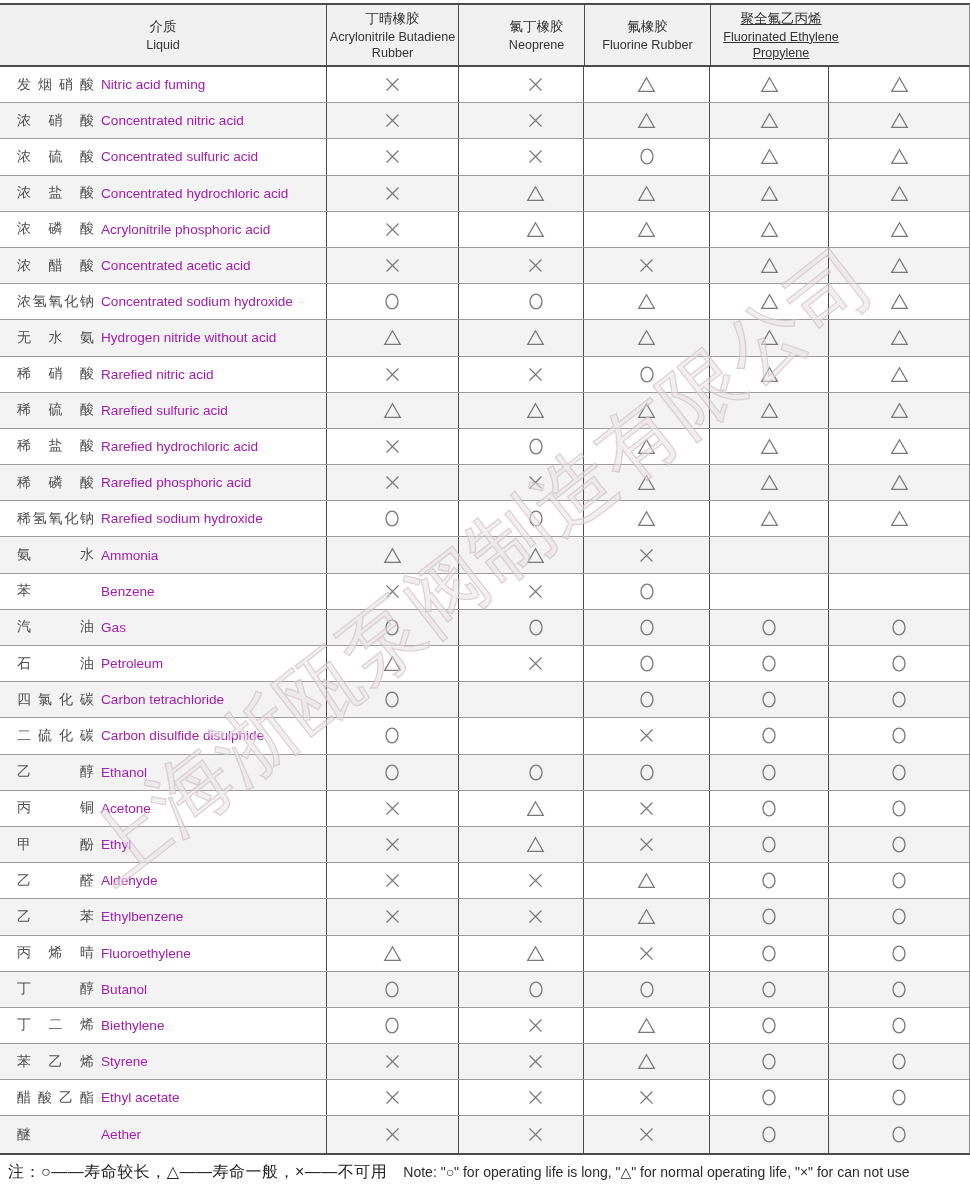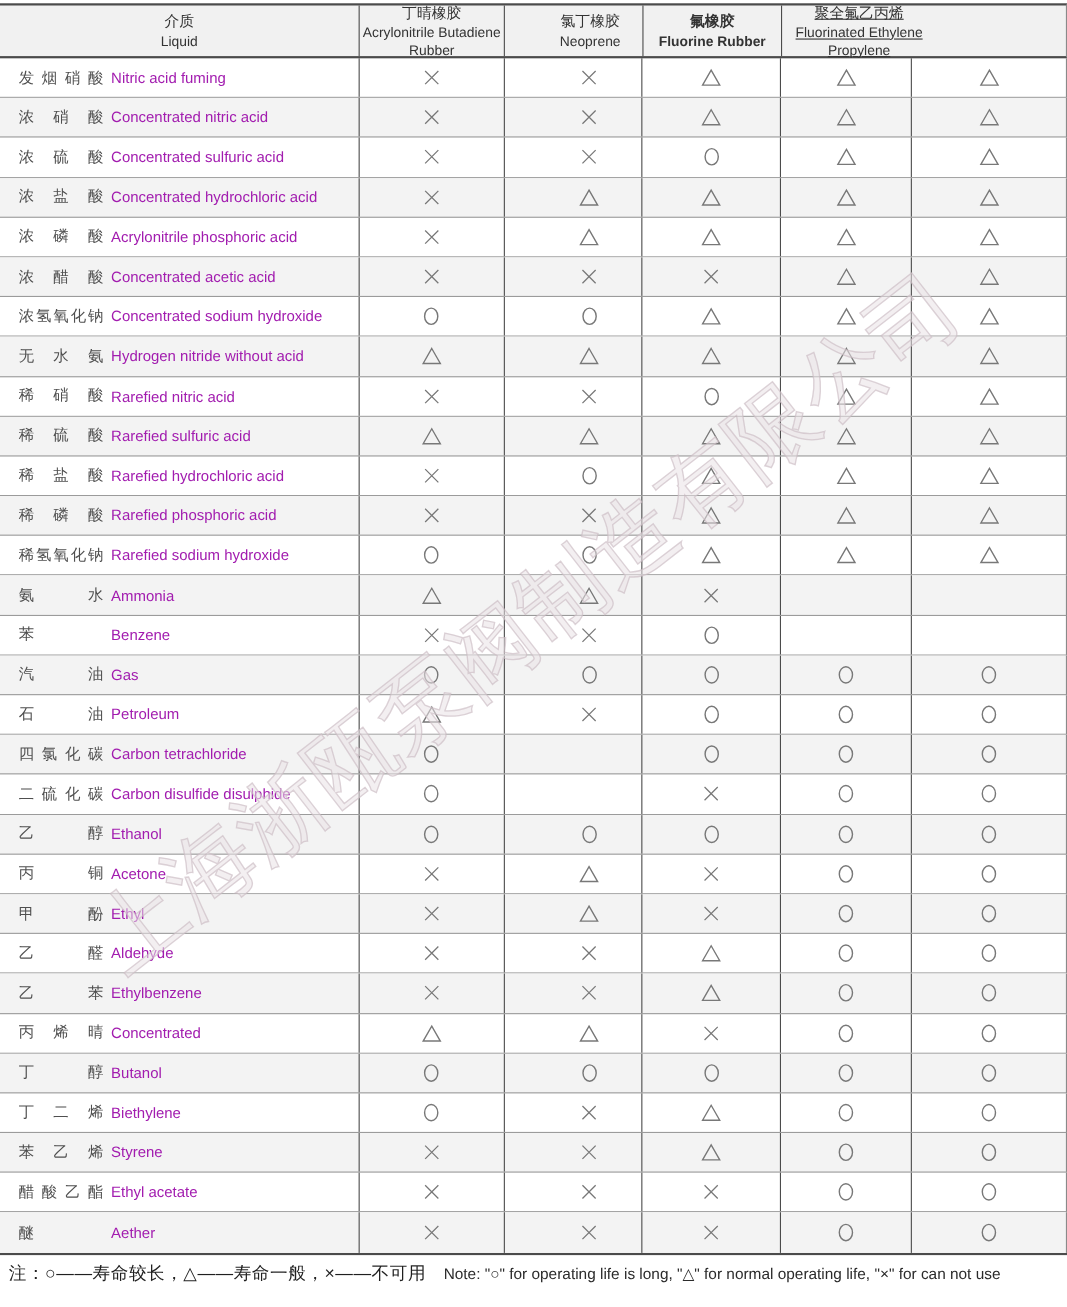--- a/index.html
+++ b/index.html
@@ -2,30 +2,30 @@
 <html><head>
 <meta charset="utf-8">
 <style>
   html,body{margin:0;padding:0;background:#ffffff;}
   body{width:970px;height:1188px;overflow:hidden;position:relative;
        font-family:"Liberation Sans","DejaVu Sans",sans-serif;-webkit-font-smoothing:antialiased;}
   .page{position:relative;width:970px;padding-top:3px;box-sizing:border-box;}
 
   
   .tbl{position:relative;width:970px;box-sizing:border-box;}
-  .thead{display:flex;height:50px;box-sizing:border-box;background:#f1f1f1;
+  .thead{display:flex;height:64px;box-sizing:border-box;background:#f1f1f1;
          border-top:2px solid #4b4b4b;border-bottom:2px solid #4b4b4b;border-right:1px solid #8a8a8a;}
   .th{display:flex;flex-direction:column;justify-content:center;align-items:center;
       box-sizing:border-box;text-align:center;color:#333;}
   .th-zh{font-size:13.5px;color:#333;line-height:1.45;}
   .th-en{font-size:12.6px;color:#333;line-height:1.28;}
   .c0w{width:326px;}
   .c1w{width:132px;}
   .c2w{width:126px;padding-left:30px;}
-  .c3w{width:126px;font-weight:bold;}
+  .c3w{width:126px;}
   .c4w{width:119px;}
   .c5w{width:141px;text-decoration:underline;}
   .vline{border-left:1px solid #4b4b4b;}
 
   .tbody{border-bottom:2px solid #4b4b4b;}
   .row{display:flex;height:36.2px;box-sizing:border-box;border-bottom:1px solid #9b9b9b;
        border-right:1px solid #8a8a8a;}
   .row:last-child{border-bottom:none;}
   .row:nth-child(even){background:#f3f3f3;}
   .c0{width:326px;box-sizing:border-box;display:flex;align-items:center;padding-left:17px;}
@@ -891,21 +891,21 @@
             </svg>
           </div>
         </div>
         <div class="row">
           <div class="c0">
             <span class="zh">
               <span>丙</span>
               <span>烯</span>
               <span>晴</span>
             </span>
-            <span class="en">Concentrated</span>
+            <span class="en">Fluoroethylene</span>
           </div>
           <div class="cs vline c1w">
             <svg width="19" height="17" viewBox="0 0 19 17">
               <path d="M9.5 1.8 L17.3 15.4 L1.7 15.4 Z" fill="none" stroke="#787878" stroke-width="1.25"></path>
             </svg>
           </div>
           <div class="cs vline c2w">
             <svg width="19" height="17" viewBox="0 0 19 17">
               <path d="M9.5 1.8 L17.3 15.4 L1.7 15.4 Z" fill="none" stroke="#787878" stroke-width="1.25"></path>
             </svg>

